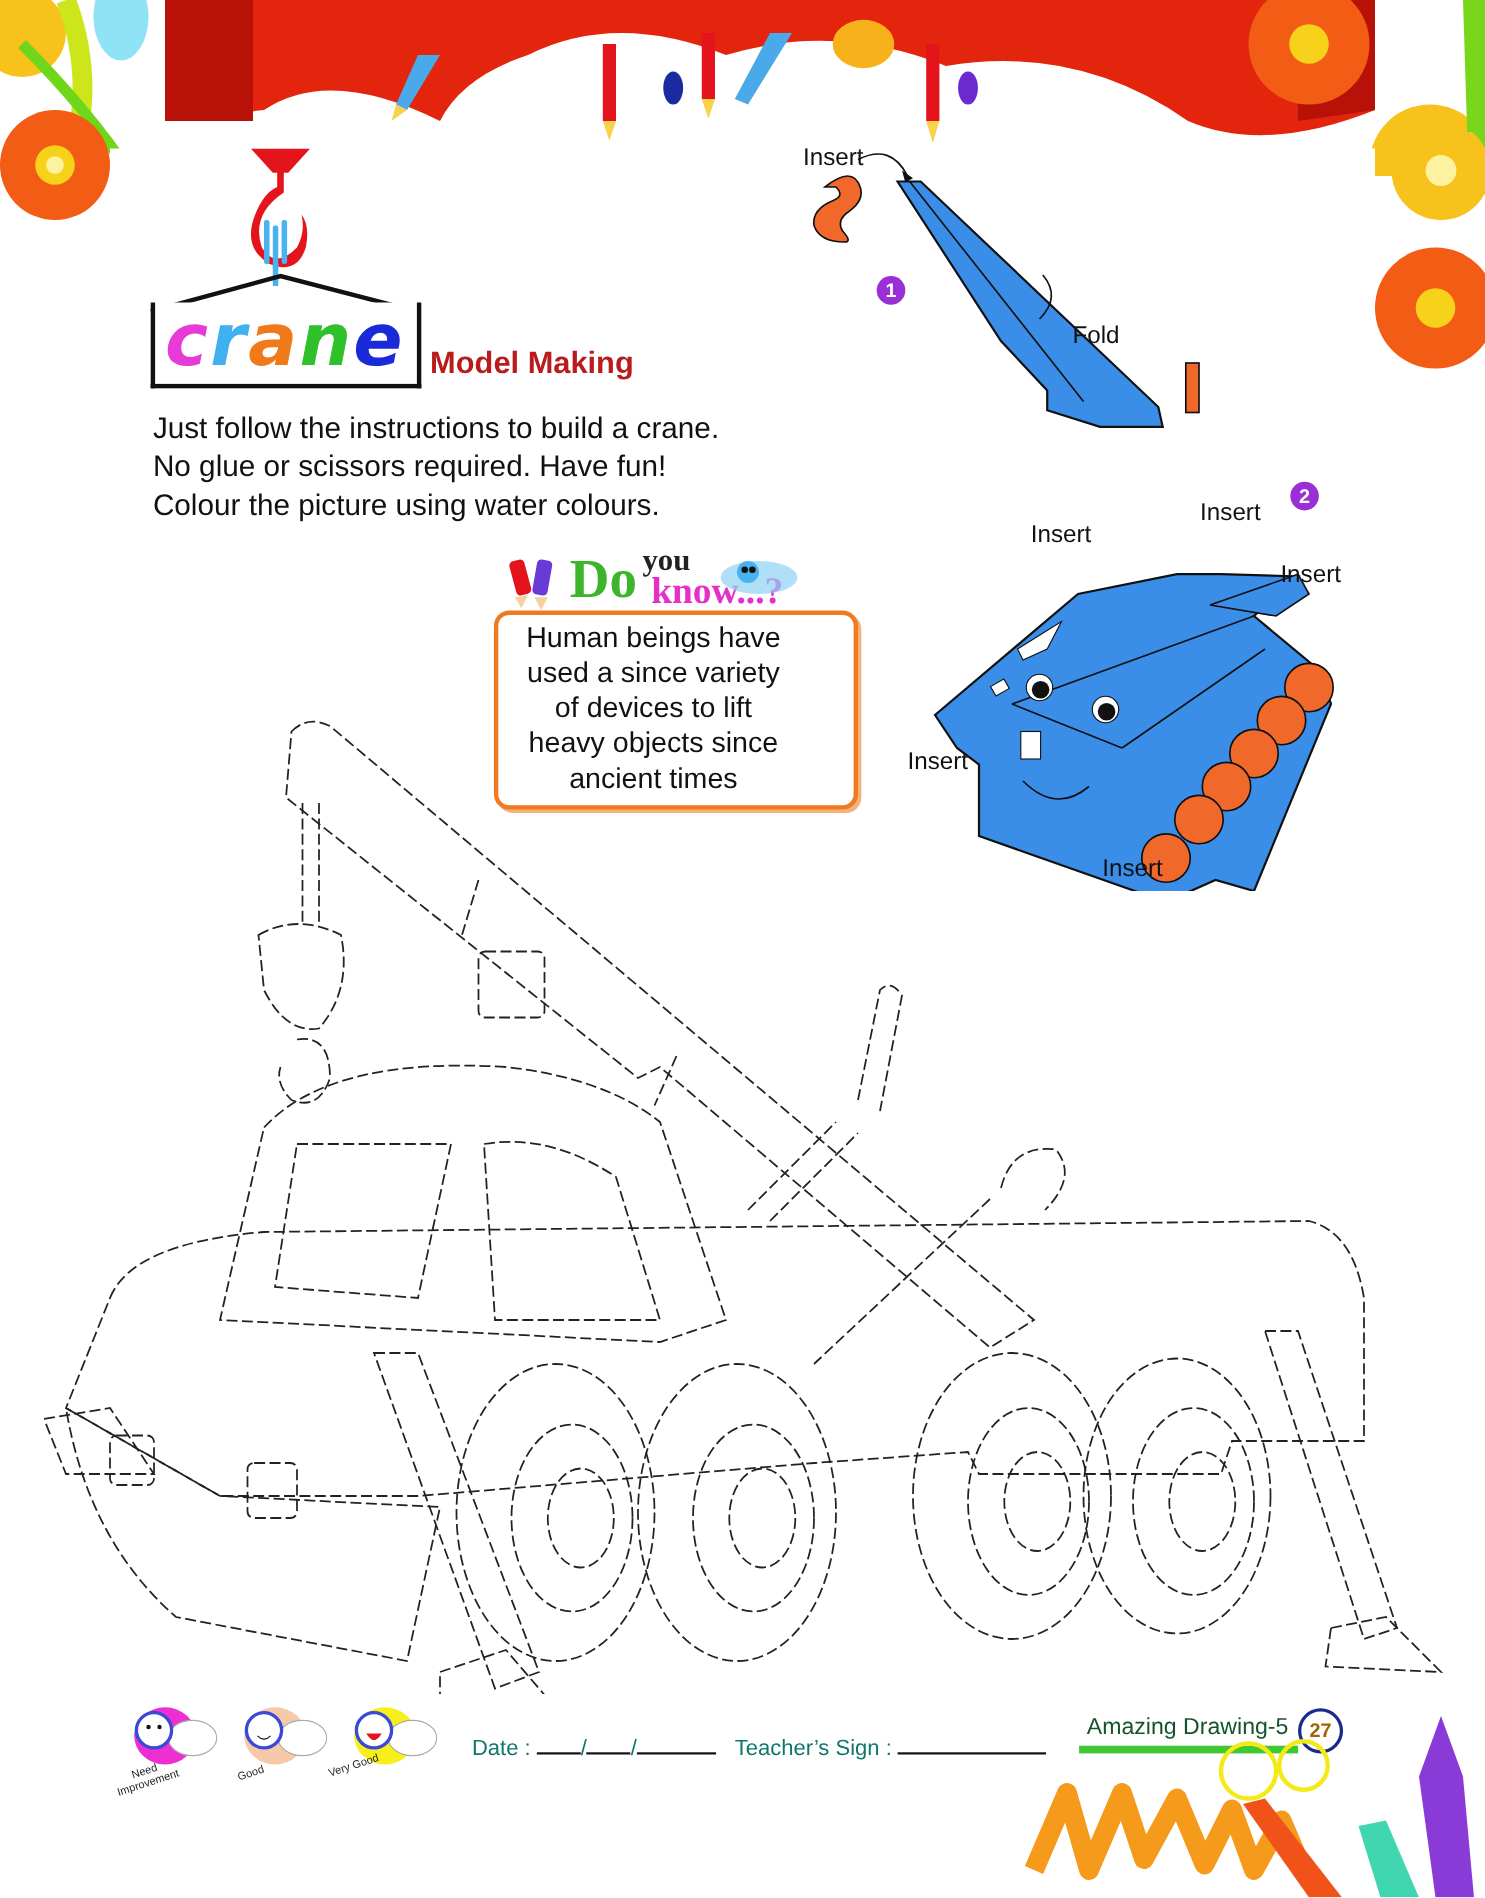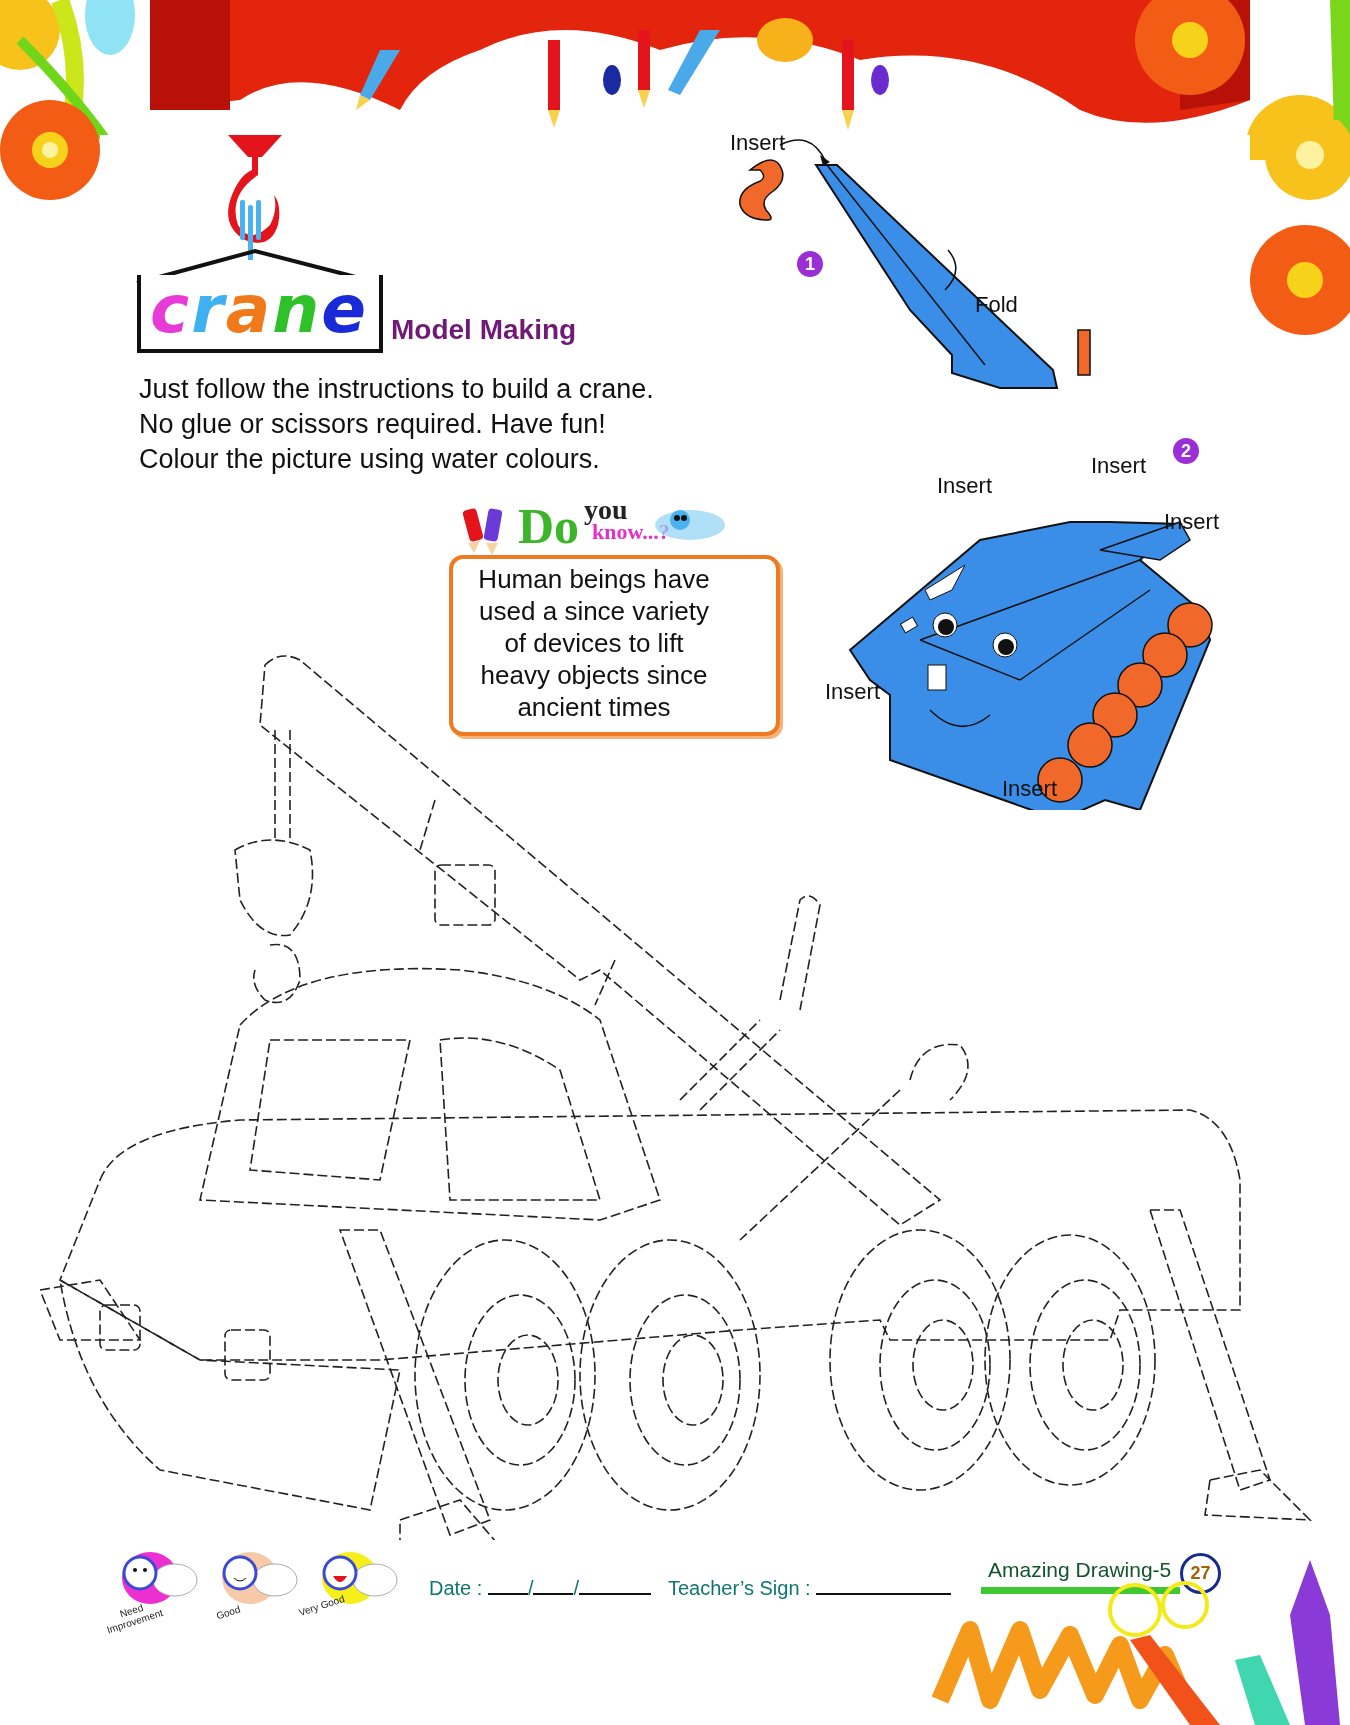--- a/index.html
+++ b/index.html
@@ -4,27 +4,27 @@
 <style>
   html, body { margin:0; padding:0; }
   body { width:1350px; height:1725px; position:relative; overflow:hidden; background:#ffffff; font-family:"Liberation Sans", sans-serif; }
   .abs { position:absolute; }
   .deco { position:absolute; left:0; top:0; }
   #page-frame { position:absolute; left:0; top:0; width:1350px; height:1725px; }
   .white-panel { position:absolute; left:100px; top:135px; width:1150px; height:1560px; background:#fff; }
   .logo-box { position:absolute; left:137px; top:275px; width:238px; height:74px; border:4px solid #111; border-top:none; background:#fff; }
   .logo-word { position:absolute; left:150px; top:270px; font-family:"DejaVu Sans", sans-serif; font-weight:bold; font-style:italic; font-size:66px; letter-spacing:2px; line-height:80px; }
   .logo-word span { display:inline-block; }
-  .subtitle { position:absolute; left:391px; top:314px; font-weight:bold; font-size:28px; color:#701a75; }
+  .subtitle { position:absolute; left:391px; top:314px; font-weight:bold; font-size:28px; color:#b91c1c; }
   .instructions { position:absolute; left:139px; top:372px; font-size:27px; line-height:35px; color:#111; }
   .instructions div { white-space:nowrap; }
   .dyk-title { position:absolute; left:518px; top:497px; font-family:"Liberation Serif", serif; font-weight:bold; }
   .dyk-do { font-size:50px; color:#3cb52a;text-align:center; }
   .dyk-you { position:absolute; left:66px; top:-3px; font-size:28px; color:#222; }
-  .dyk-know { position:absolute; left:74px; top:22px; font-size:22px; color:#e52fc8; white-space:nowrap; }
+  .dyk-know { position:absolute; left:74px; top:22px; font-size:34px; color:#e52fc8; white-space:nowrap; }
   .dyk-box { position:absolute; left:449px; top:555px; width:323px; height:173px; border:4px solid #f07a22; border-radius:14px; background:#fff; box-shadow:3px 3px 0 #f4b37a; }
   .dyk-text { position:absolute; left:449px; top:563px; width:290px; text-align:center; font-size:26px; line-height:32px; color:#111; }
   .diag-label { position:absolute; font-size:22px; color:#111; }
   .step-num { position:absolute; width:26px; height:26px; border-radius:50%; background:#9b2fd6; color:#fff; font-weight:bold; font-size:18px; text-align:center; line-height:26px; }
   .footer-text { position:absolute; font-size:20px; color:#0f766e; white-space:nowrap; }
   .blank { display:inline-block; border-bottom:2px solid #111; height:18px; vertical-align:baseline; }
   .rating-label { position:absolute; font-size:10px; color:#222; transform:rotate(-18deg); white-space:nowrap; text-align:center; line-height:11px; }
   .series-title { position:absolute; left:988px; top:1558px; font-size:21px; color:#14532d; white-space:nowrap; }
   .series-underline { position:absolute; left:981px; top:1587px; width:199px; height:7px; background:#3fc832; }
   .page-num { position:absolute; left:1180px; top:1553px; width:35px; height:35px; border:3px solid #1a2a8c; border-radius:50%; text-align:center; line-height:35px; font-weight:bold; font-size:18px; color:#a16207; }

